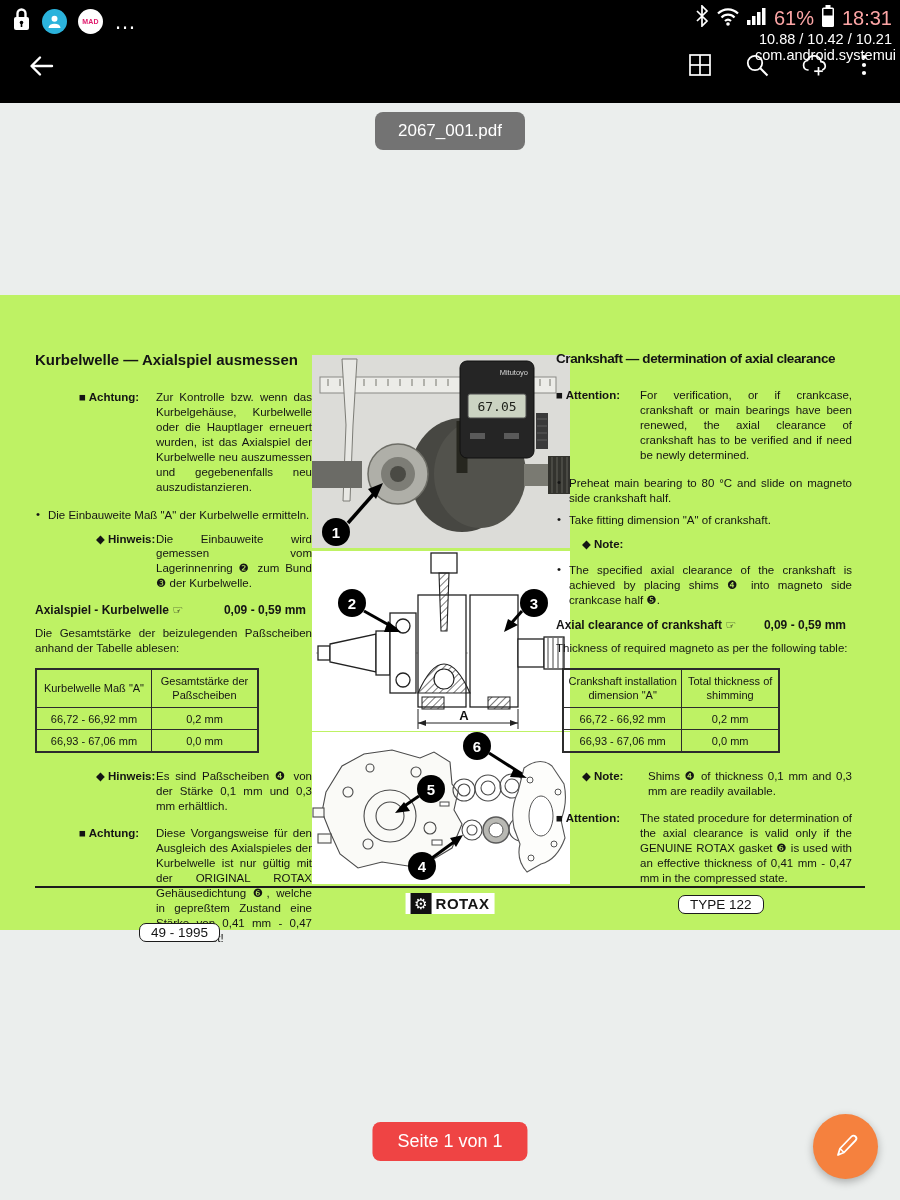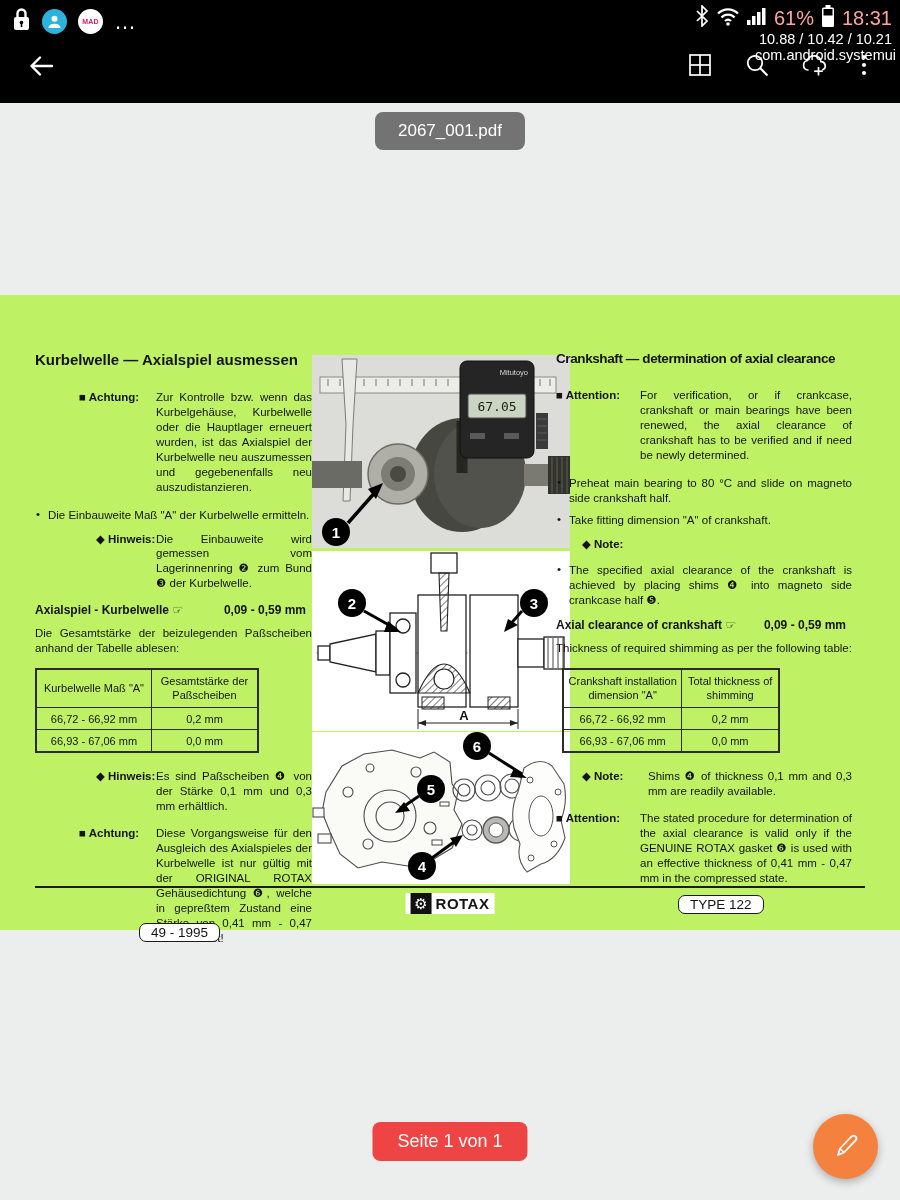--- a/index.html
+++ b/index.html
@@ -406,21 +406,21 @@
       <span class="lbl">◆ Note:</span>
     </div>
 
     <div class="bullet">The specified axial clearance of the crankshaft is achieved by placing shims ❹ into magneto side crankcase half ❺.</div>
 
     <div class="spec">
       <span>Axial clearance of crankshaft ☞</span>
       <span>0,09 - 0,59 mm</span>
     </div>
 
-    <div class="tbl-intro">Thickness of required shimming as per the following table:</div>
+    <div class="tbl-intro">Thickness of required magneto as per the following table:</div>
 
     <table class="spec-table">
       <tbody>
           <tr>
         <th style="width:55%">Crankshaft installation dimension "A"</th>
         <th>Total thickness of shimming</th>
       </tr>
       <tr>
         <td>66,72 - 66,92 mm</td>
         <td>0,2 mm</td>

